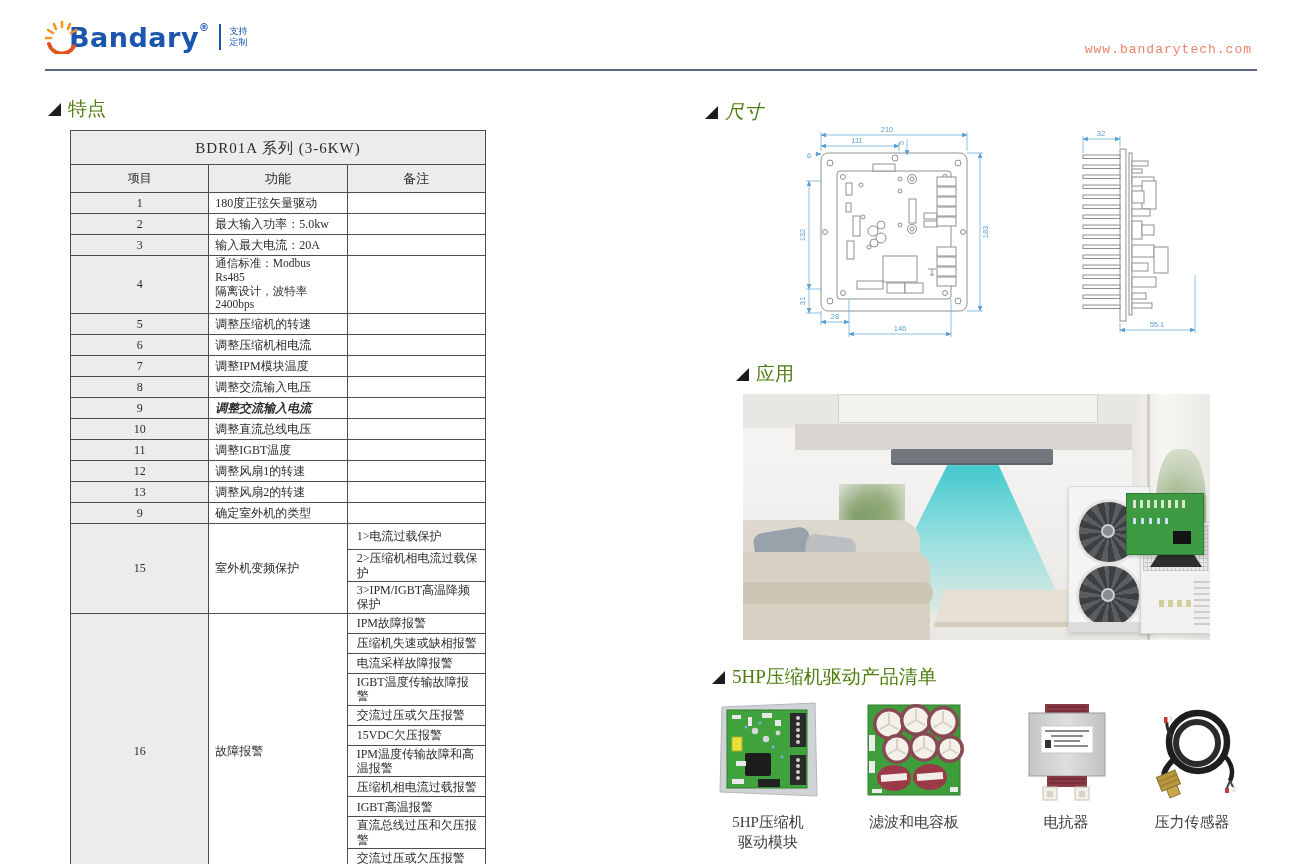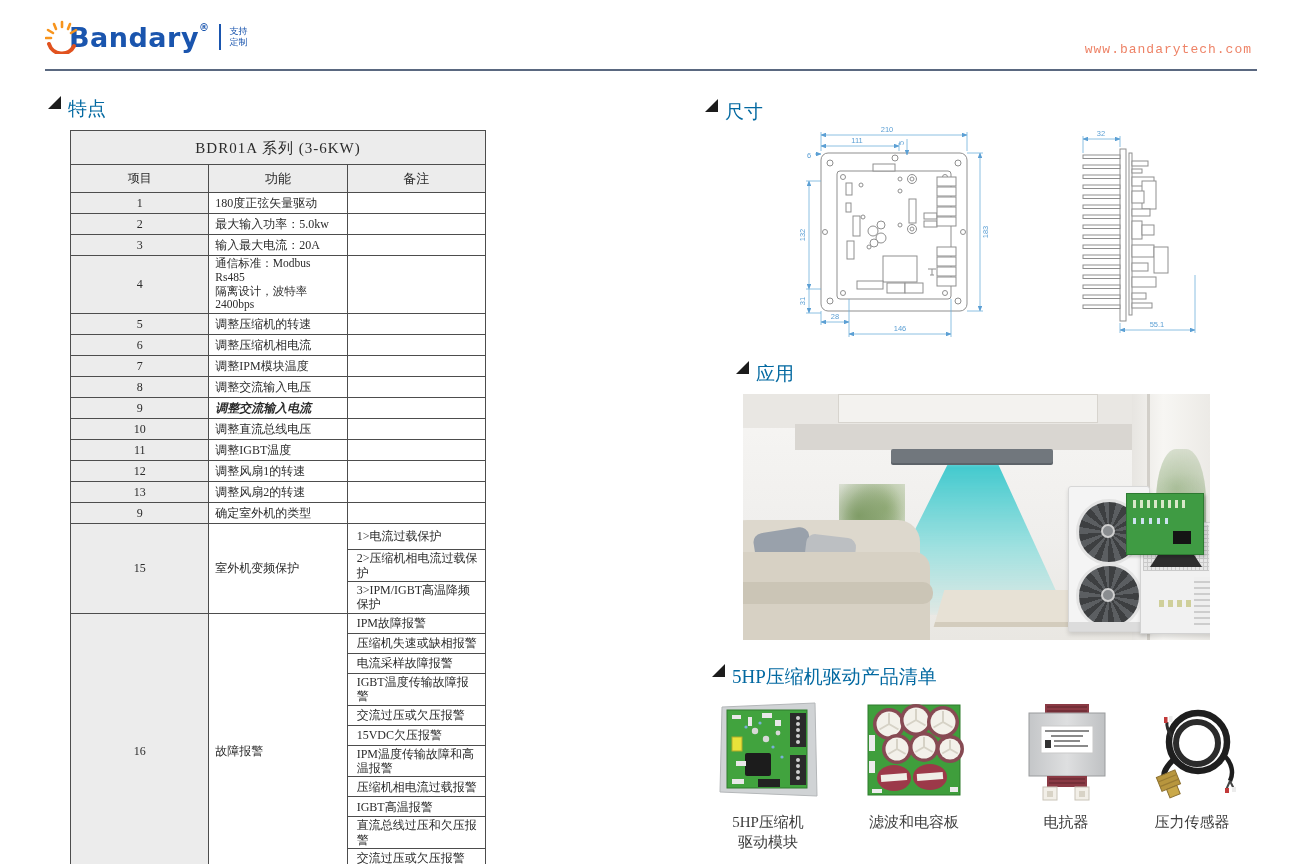--- a/index.html
+++ b/index.html
@@ -10,21 +10,21 @@
   .logo-wrap{position:absolute;left:45px;top:20px;display:flex;align-items:center;}
   .logo-sun{width:34px;height:34px;margin-right:-10px;position:relative;z-index:1;}
   .logo-text{font-family:"DejaVu Sans","Liberation Sans",sans-serif;font-weight:bold;
              font-size:27px;color:#1a55ae;letter-spacing:.5px;position:relative;}
   .logo-reg{font-size:10px;vertical-align:top;color:#1a55ae;}
   .logo-div{width:2px;height:26px;background:#1a55ae;margin:0 8px 0 10px;}
   .logo-tag{font-size:9px;color:#1a55ae;line-height:1.25;font-family:"Liberation Sans",sans-serif;}
   .site{position:absolute;right:48px;top:42px;font-family:"Liberation Mono","DejaVu Sans Mono",monospace;
         font-size:13px;color:#ee8367;letter-spacing:1px;}
   
-  .sec-title{position:absolute;font-size:19px;color:#0369a1;display:flex;align-items:flex-start;gap:7px;}
+  .sec-title{position:absolute;font-size:19px;color:#4d7c0f;display:flex;align-items:center;gap:7px;}
   .tri{display:inline-block;line-height:0;}
   
   .ftable{position:absolute;left:70px;top:130px;border-collapse:collapse;table-layout:fixed;width:416px;
           font-size:12px;}
   .ftable td{border:1px solid #4d4d4d;padding:1px 6px;line-height:1.2;vertical-align:middle;
              background:#fff;overflow:hidden;}
   .t-title{height:31px;text-align:center;background:#ececec !important;font-size:15px;letter-spacing:1px;}
   .t-h{height:25px;text-align:center;background:#ececec !important;font-size:13px;}
   .c-no{width:31px;text-align:center;background:#ececec !important;font-size:12px;}
   .c-fn{width:243px;white-space:pre-line;}
@@ -256,21 +256,21 @@
         </tr>
         <tr class="rh-a">
           <td class="c-note">交流过压或欠压报警</td>
         </tr>
         <tr class="rh-a">
           <td class="c-note">外部开关关闭报警</td>
         </tr>
       </tbody>
   </table>
 
-  <div class="sec-title" style="left:705px;top:99px;">
+  <div class="sec-title" style="left:705px;top:99px;font-style:italic;">
     <span class="tri"><svg width="13" height="13" viewBox="0 0 13 13">
           <polygon points="13,0 13,13 0,13" fill="#1c1c1c"></polygon>
         </svg></span>
     <span>尺寸</span>
   </div>
 
   <svg class="dim-svg" style="left:791px;top:121px;" width="205" height="222" viewBox="0 0 205 222">
     <defs>
       <marker id="arw" markerWidth="7" markerHeight="6" refX="6.5" refY="3" orient="auto-start-reverse">
         <path d="M0,0 L7,3 L0,6 z" fill="#5b9fd4"></path>

